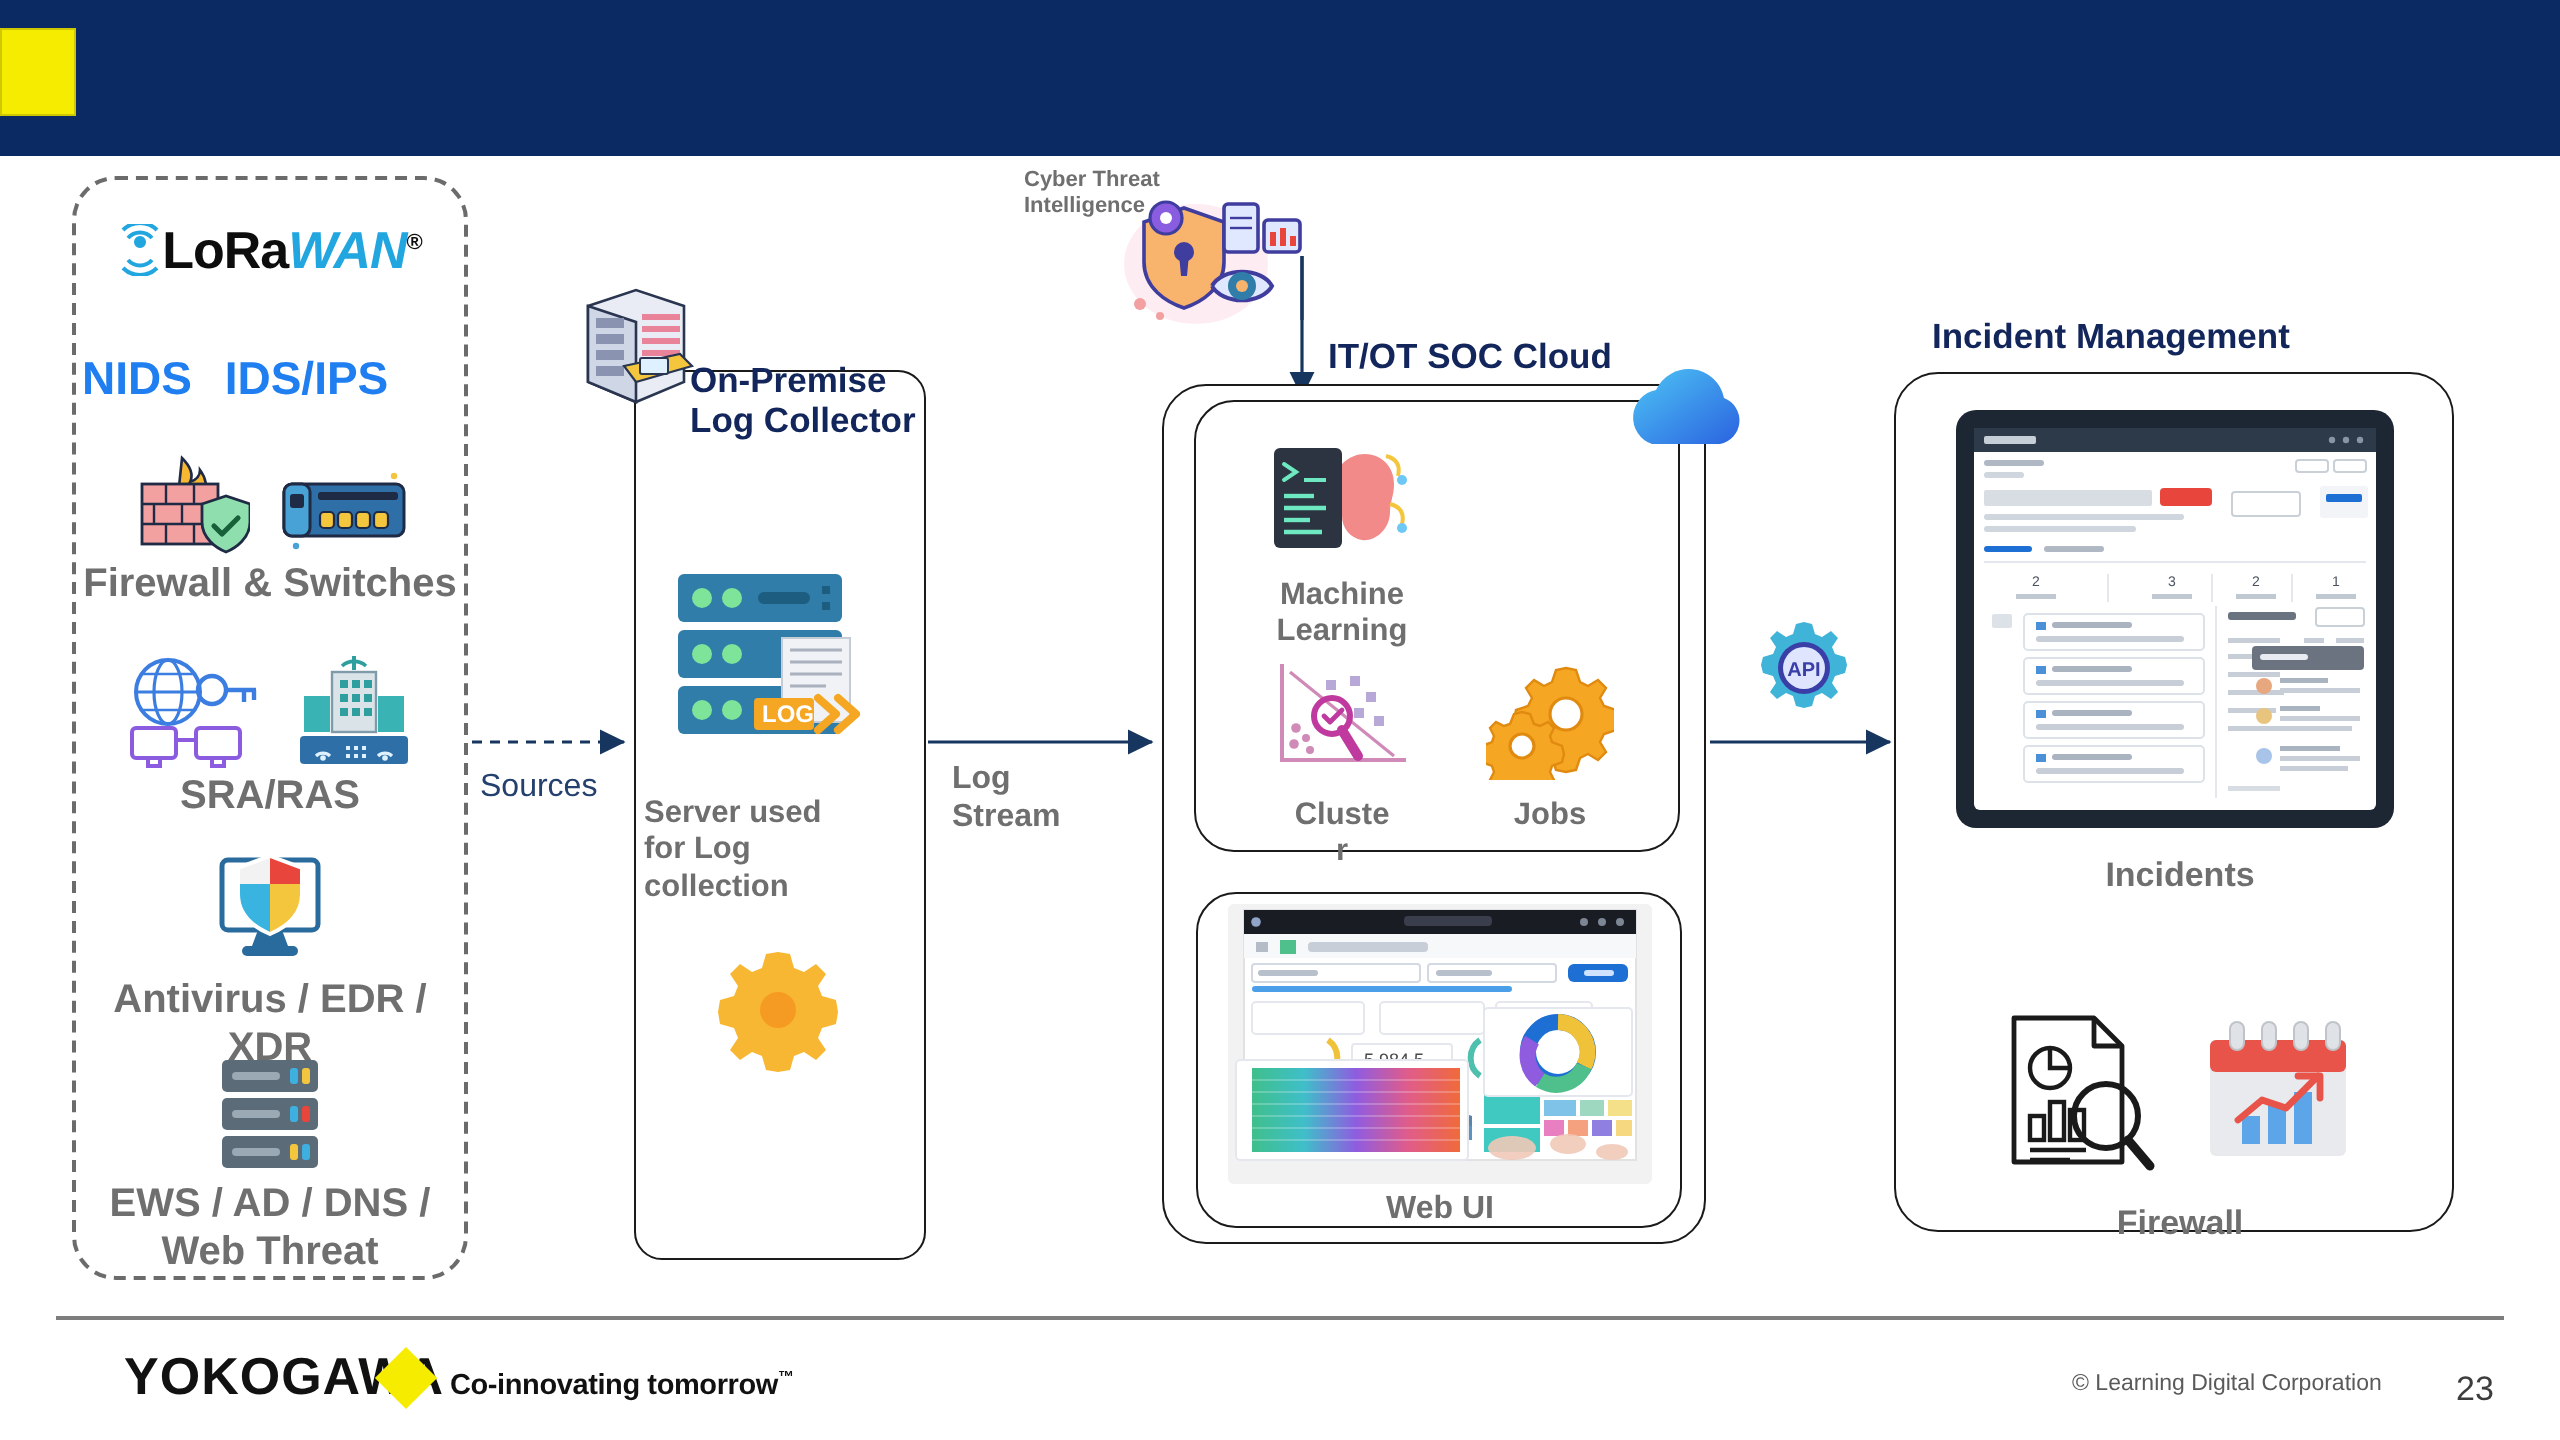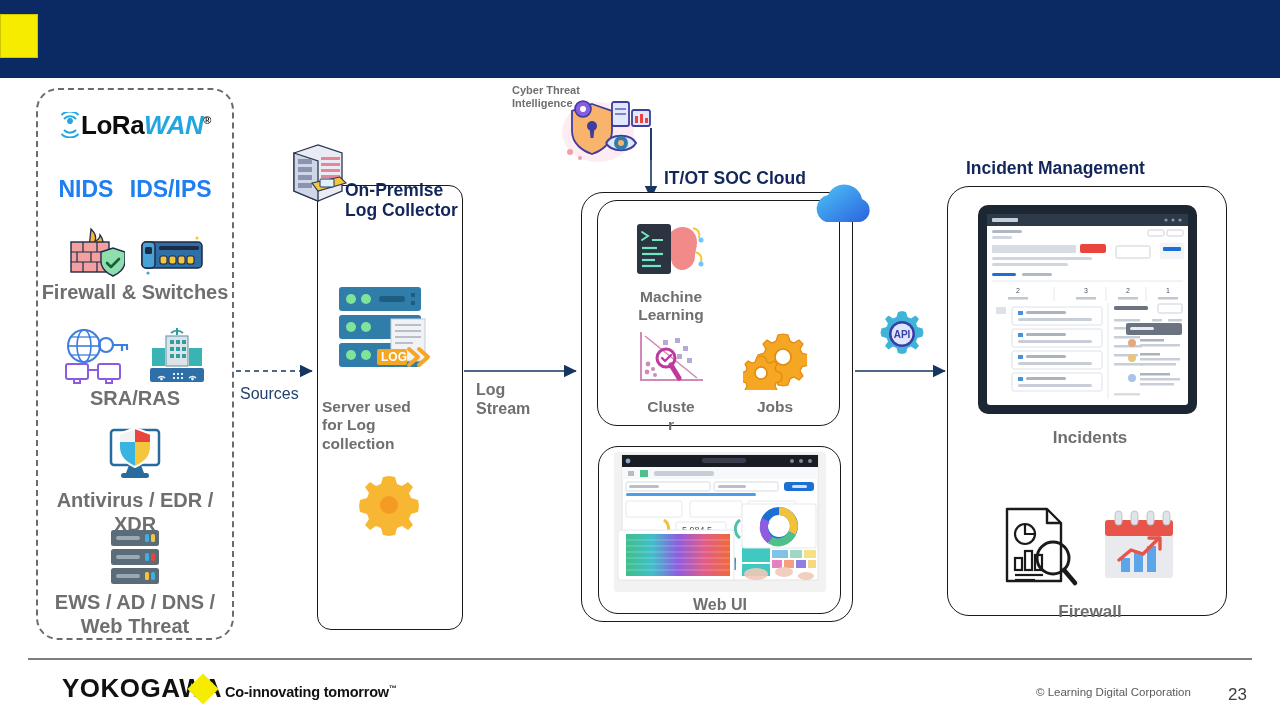--- a/index.html
+++ b/index.html
@@ -43,21 +43,21 @@
   }
   .lorawan {
     left:36px; top:110px; width:198px; height:42px;
     text-align:center; font-size:26px; font-weight:bold; letter-spacing:-0.5px;
   }
   .lorawan .lo { color:#0d0d0d; }
   .lorawan .wan { color:#22a6e0; font-style:italic; }
   .lorawan .reg { color:#0d0d0d; font-size:11px; vertical-align:super; }
   .nids-row {
     left:36px; top:176px; width:198px;
-    text-align:center; color:#1f7ef0; font-weight:bold; font-size:23px;
+    color:#1f7ef0; font-weight:bold; font-size:23px;
   }
   .nids-row span { margin:0 5px; }
 
   .src-item { width:198px; text-align:center; }
   .src-icons { display:flex; justify-content:center; align-items:flex-end; gap:14px; }
   .src-label { margin-top:3px; font-size:20px; }
 
   
   .onprem-title { left:345px; top:148px; width:175px; }
   .onprem-box {

